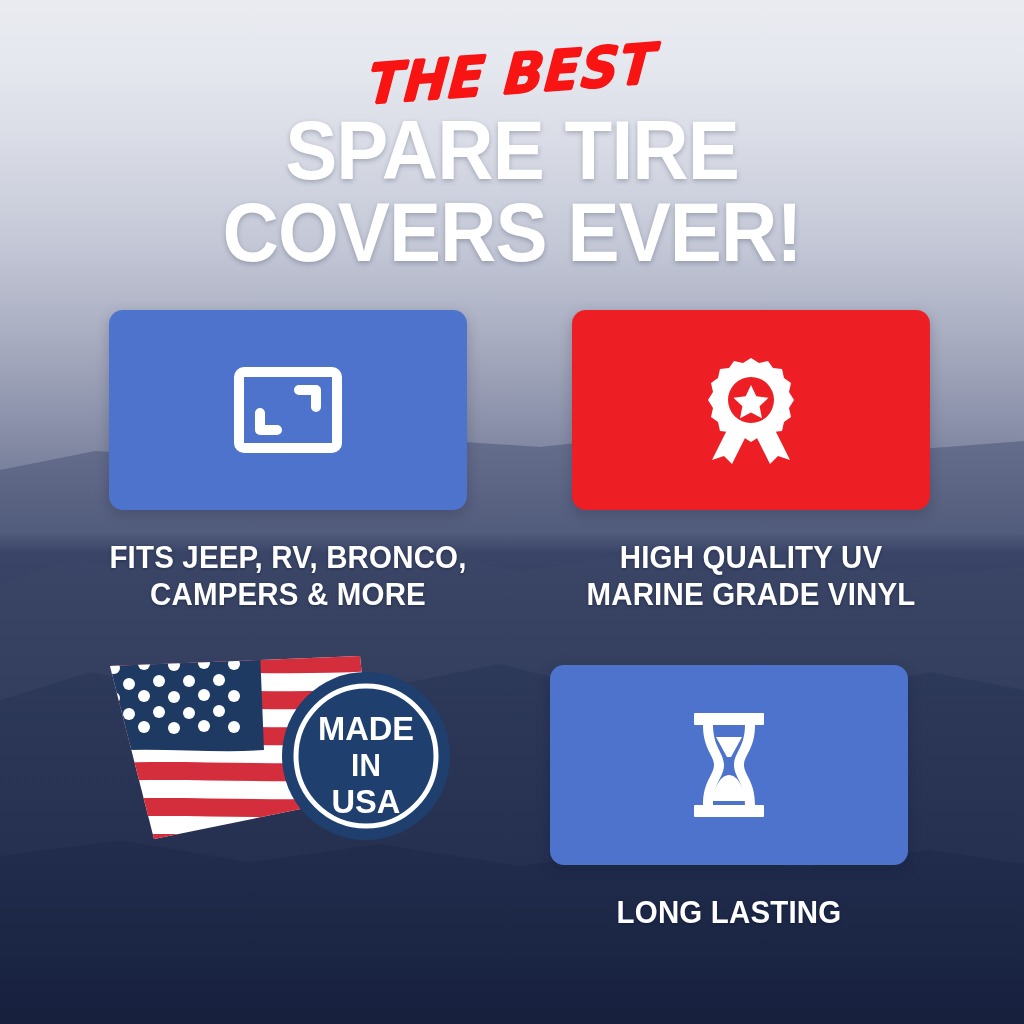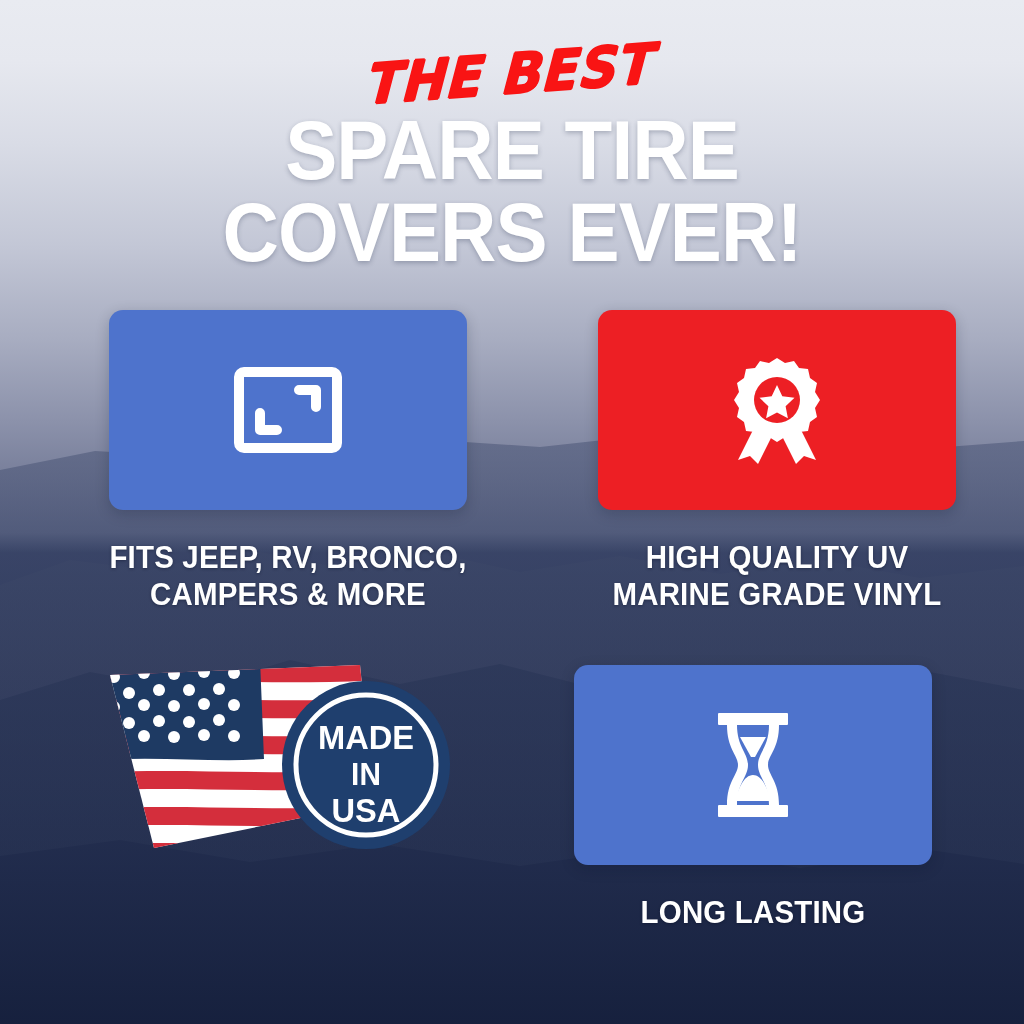--- a/index.html
+++ b/index.html
@@ -89,23 +89,23 @@
     position: absolute;
     top: 310px;
     left: 0;
     width: 1024px;
   }
   .cell {
     position: absolute;
     width: 462px;
   }
   .cell.c1 { left: 57px;  top: 0px; }
-  .cell.c2 { left: 546px; top: 0px; }
-  .cell.c3 { left: 40px;  top: 353px; }
-  .cell.c4 { left: 522px; top: 355px; }
+  .cell.c2 { left: 520px; top: 0px; }
+  .cell.c3 { left: 40px;  top: 344px; }
+  .cell.c4 { left: 498px; top: 355px; }
 
   .tile {
     width: 358px;
     height: 200px;
     margin: 0 auto;
     border-radius: 14px;
     display: flex;
     align-items: center;
     justify-content: center;
     box-shadow: 0 4px 14px rgba(10,18,40,0.22);

